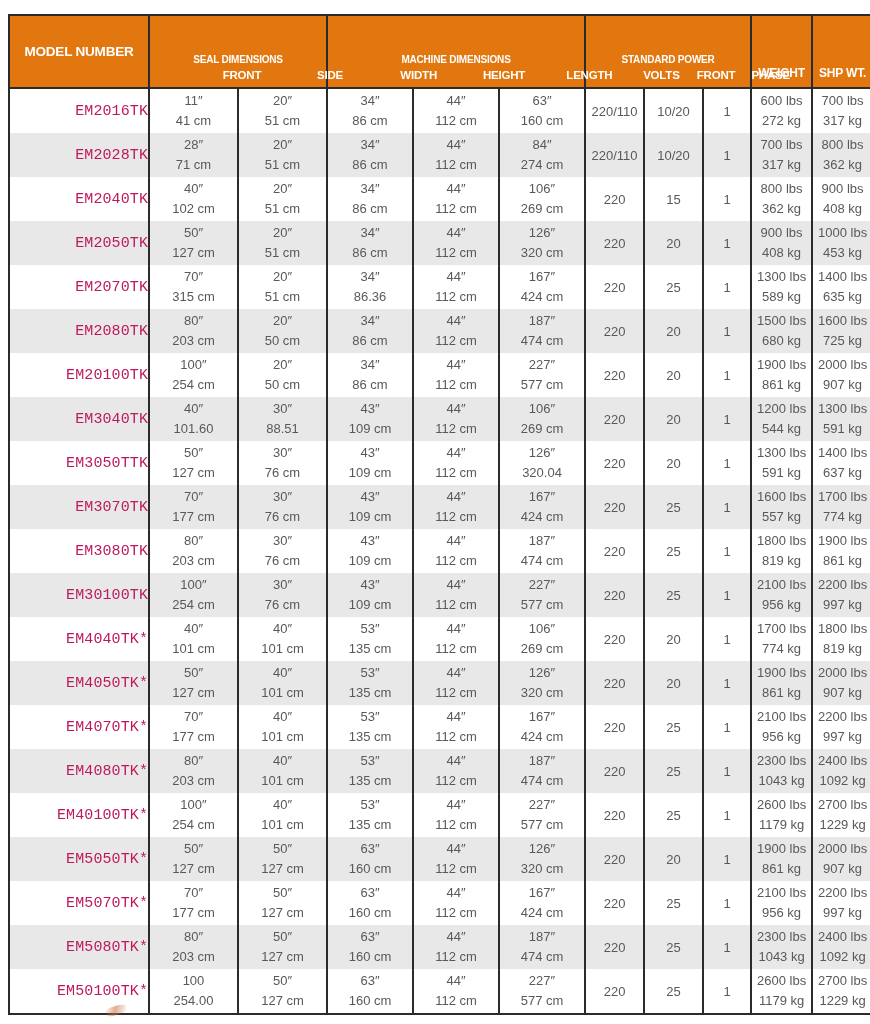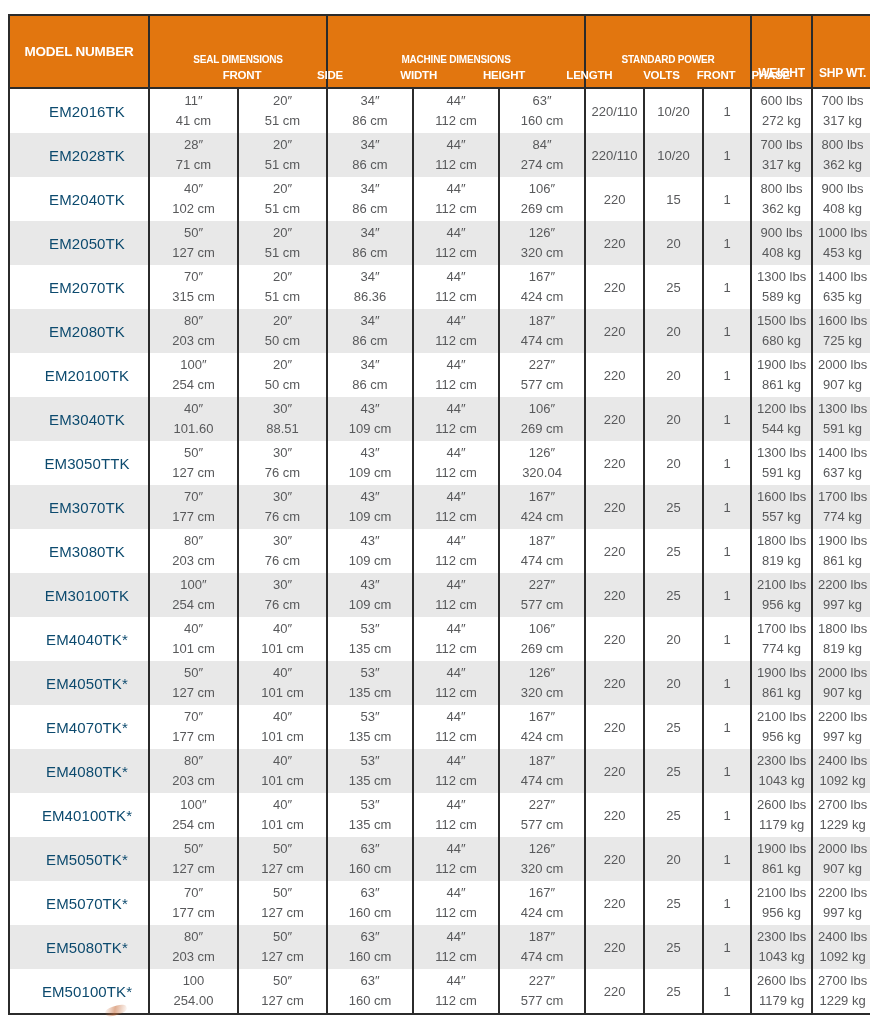--- a/index.html
+++ b/index.html
@@ -87,25 +87,26 @@
     text-align: center;
     vertical-align: middle;
     color: #58595b;
     font-size: 13px;
     height: 44px;
   }
   tbody tr.odd td { background: #ffffff; }
   tbody tr.even td { background: #e8e8e8; }
 
   td.model {
-    color: #0c4a6e;
+    color: #be185d;
     font-size: 15px;
-    text-align: center;
+    text-align: right;
     padding-left: 16px;
     letter-spacing: 0.1px;
+    font-family: Liberation Mono, monospace;
   }
   .dual {
     display: flex;
     flex-direction: column;
     justify-content: center;
     line-height: 20px;
   }
   .dual .u1, .dual .u2 { display: block; }
 
   td.power { font-size: 13px; }

